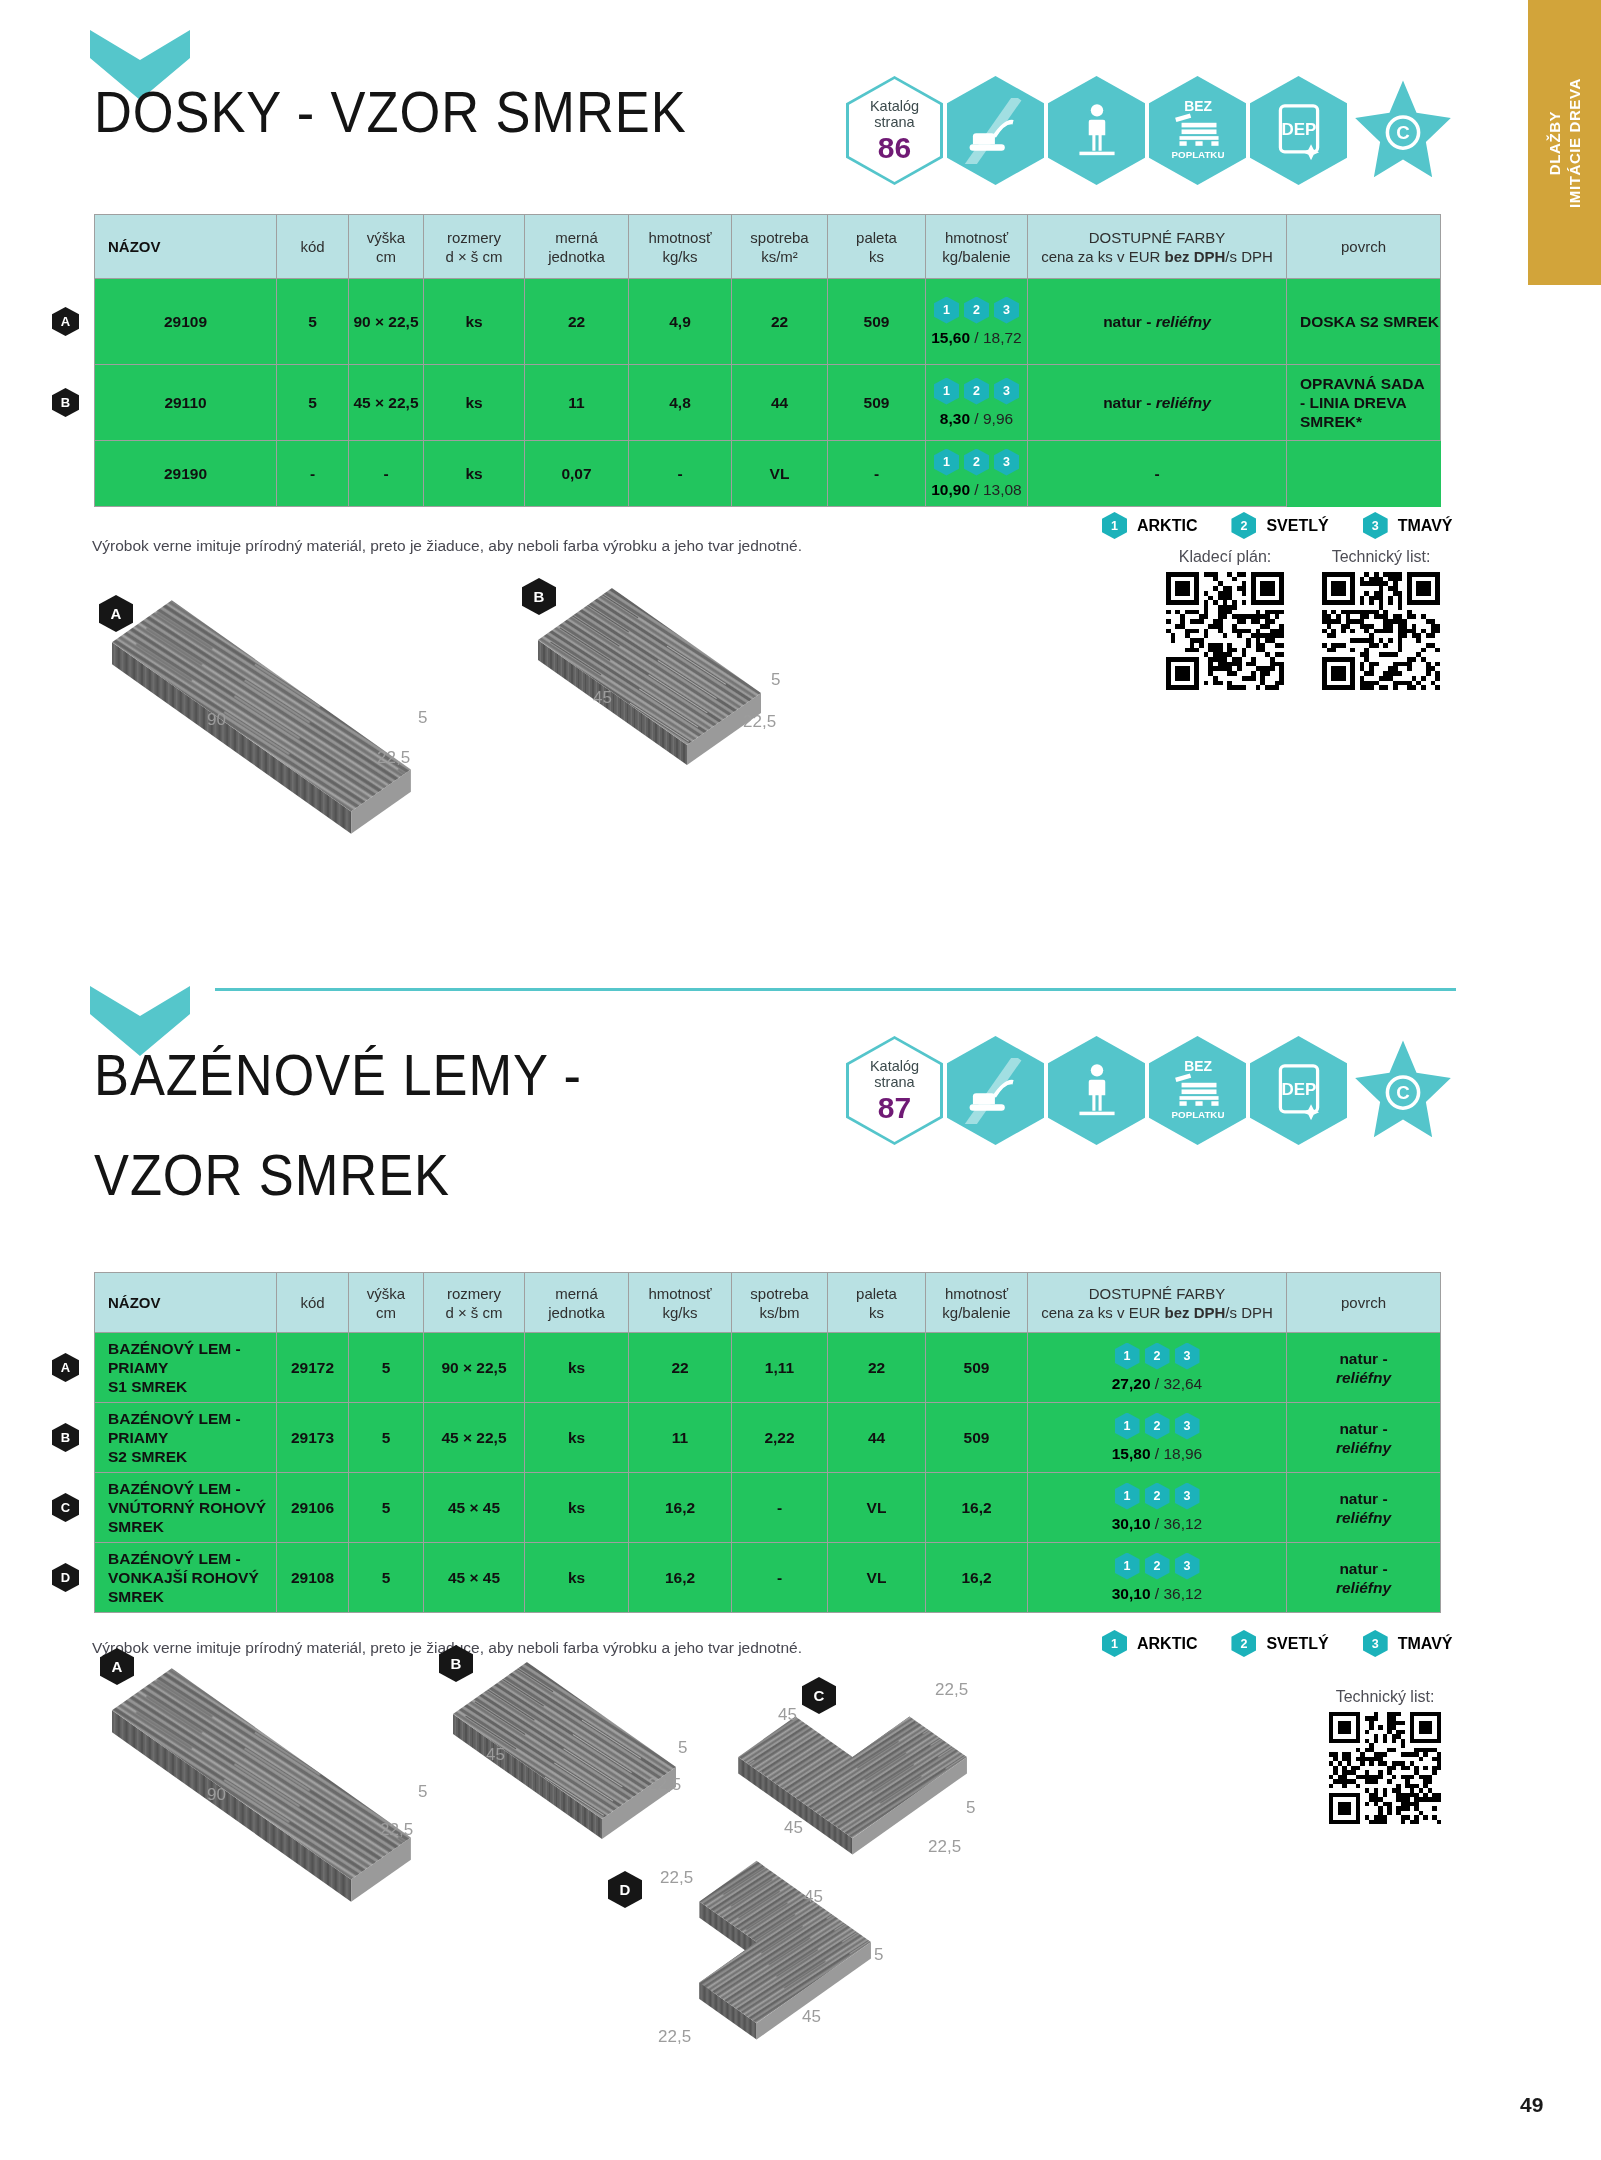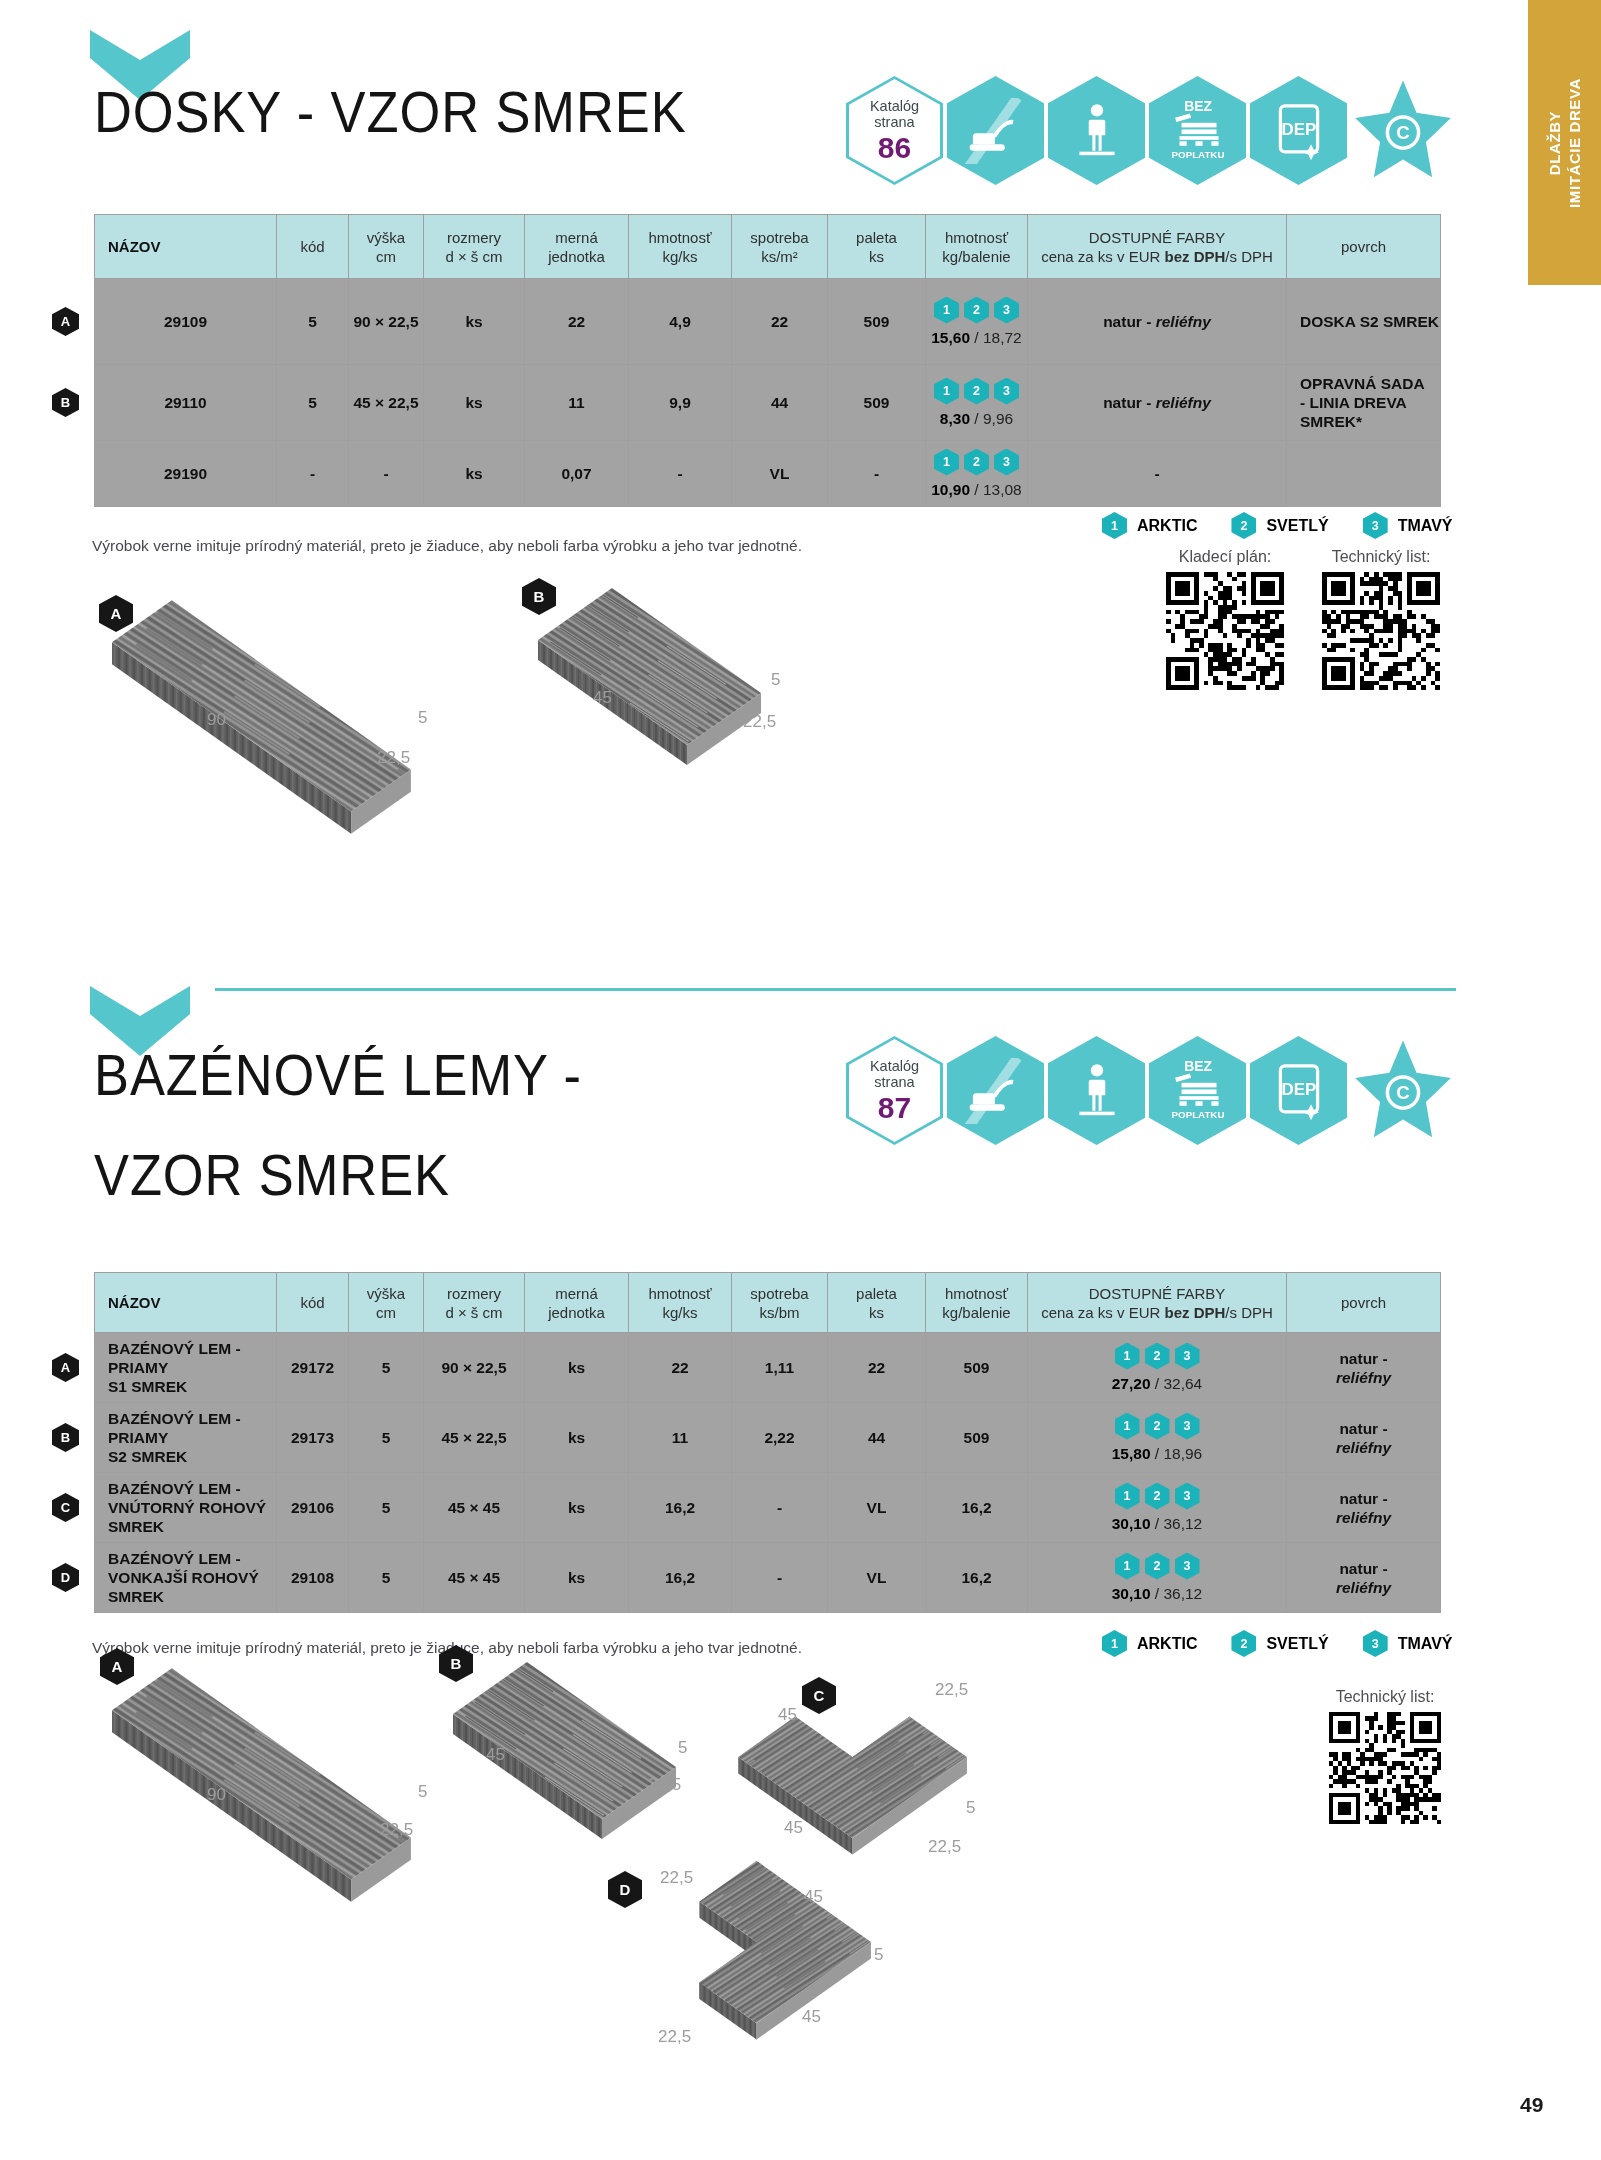--- a/index.html
+++ b/index.html
@@ -26,21 +26,21 @@
   .badge.catalog::before{content:"";position:absolute;inset:3px;background:#fff;
     clip-path:polygon(50% 0,100% 25%,100% 75%,50% 100%,0 75%,0 25%);}
   .cat-in{position:relative;text-align:center;color:#3c4a4c;font-size:14.5px;line-height:16px;}
   .cat-in b{display:block;color:#701a75;font-size:30px;line-height:30px;margin-top:3px;letter-spacing:0;}
   .badge svg{position:relative;}
   .star-badge{width:104px;height:109px;position:relative;display:flex;align-items:center;justify-content:center;flex-shrink:0;}
 
   
   .ptable{position:absolute;left:94px;width:1346px;display:grid;
     grid-template-columns:182px 72px 75px 101px 104px 103px 96px 98px 102px 259px 154px;
-    border-top:1px solid #9f9f9f;border-left:1px solid #9f9f9f;background:#a3a3a3;}
+    border-top:1px solid #9f9f9f;border-left:1px solid #9f9f9f;background:#22c55e;}
   .t1{top:214px;grid-template-rows:64px 86px 76px 66px;}
   .t2{top:1272px;grid-template-rows:60px 70px 70px 70px 70px;}
   .th,.td{border-right:1px solid #9f9f9f;border-bottom:1px solid #9f9f9f;
     display:flex;flex-direction:column;align-items:center;justify-content:center;
     text-align:center;line-height:19px;}
   .th{background:#b9e1e3;font-size:15px;color:#2f2f2f;}
   .th.nameh{align-items:flex-start;padding-left:13px;font-weight:bold;color:#111;}
   .td{font-weight:bold;font-size:15.5px;color:#101010;}
   .td.name{align-items:flex-start;padding-left:13px;text-align:left;}
   .farby{gap:4px;}
@@ -238,21 +238,21 @@
 
     <div class="td name">
         <span>DOSKA S2 SMREK</span>
         <span></span>
       </div>
     <div class="td">29110</div>
     <div class="td">5</div>
     <div class="td">45 × 22,5</div>
     <div class="td">ks</div>
     <div class="td">11</div>
-    <div class="td">9,9</div>
+    <div class="td">4,8</div>
     <div class="td">44</div>
     <div class="td">509</div>
     <div class="td farby">
       <div class="hxrow">
         <span class="hx">1</span>
         <span class="hx">2</span>
         <span class="hx">3</span>
       </div>
       <div class="priceline"><b>8,30</b><span> / </span><span>9,96</span></div>
     </div>

